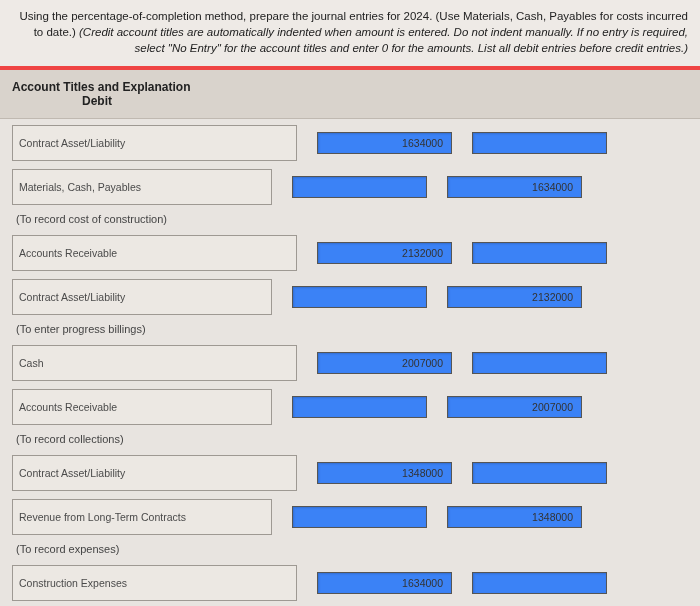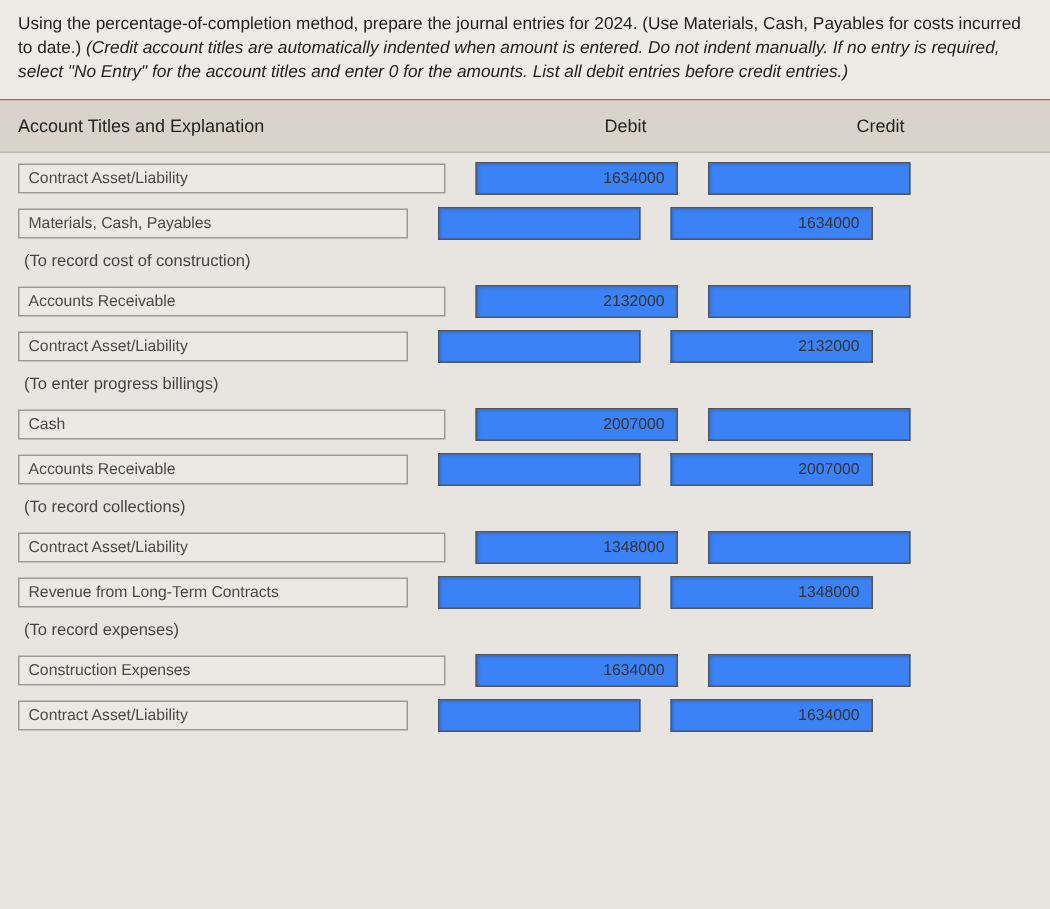--- a/index.html
+++ b/index.html
@@ -13,48 +13,50 @@
     font-size: 11px;
     color: #333;
     overflow: hidden;
   }
   .instructions {
     padding: 8px 12px 10px 12px;
     font-size: 11.5px;
     line-height: 1.4;
     color: #222;
     background: #eeeae6;
-    border-bottom: 1px solid #ef4444;
+    border-bottom: 4px solid #ef4444;
+    text-align: right;
   }
   .instructions .ital {
     font-style: italic;
   }
   .header-row {
     display: flex;
     background: #d9d3cc;
     padding: 10px 12px;
-    font-weight: normal;
+    font-weight: bold;
     font-size: 12px;
     color: #222;
     border-bottom: 1px solid #c0b9b1;
+    flex-direction: column;
   }
   .col-acct { width: 320px; }
   .col-debit { width: 170px; text-align: center; }
   .col-credit { width: 170px; text-align: center; }
   .entries {
     padding: 6px 12px 8px 12px;
   }
   .entry-line {
     display: flex;
     align-items: center;
     margin-bottom: 8px;
   }
   .acct-box {
     width: 285px;
-    height: 20px;
+    height: 36px;
     border: 1px solid #9e9993;
     background: #ece8e3;
     padding: 3px 6px;
     font-size: 10.5px;
     color: #4a4a4a;
     display: flex;
     align-items: center;
   }
   .acct-box.indent {
     width: 260px;
@@ -83,21 +85,20 @@
 </head>
 <body>
 
 <div class="instructions">
   <span>Using the percentage-of-completion method, prepare the journal entries for 2024. (Use Materials, Cash, Payables for costs incurred to date.) </span><span class="ital">(Credit account titles are automatically indented when amount is entered. Do not indent manually. If no entry is required, select "No Entry" for the account titles and enter 0 for the amounts. List all debit entries before credit entries.)</span>
 </div>
 
 <div class="header-row">
   <div class="col-acct">Account Titles and Explanation</div>
   <div class="col-debit">Debit</div>
-  <div class="col-credit">Credit</div>
 </div>
 
 <div class="entries">
 
   <div class="entry-line">
     <div class="acct-box">Contract Asset/Liability</div>
     <div class="num-box">1634000</div>
     <div class="num-box"></div>
   </div>
   <div class="entry-line">

